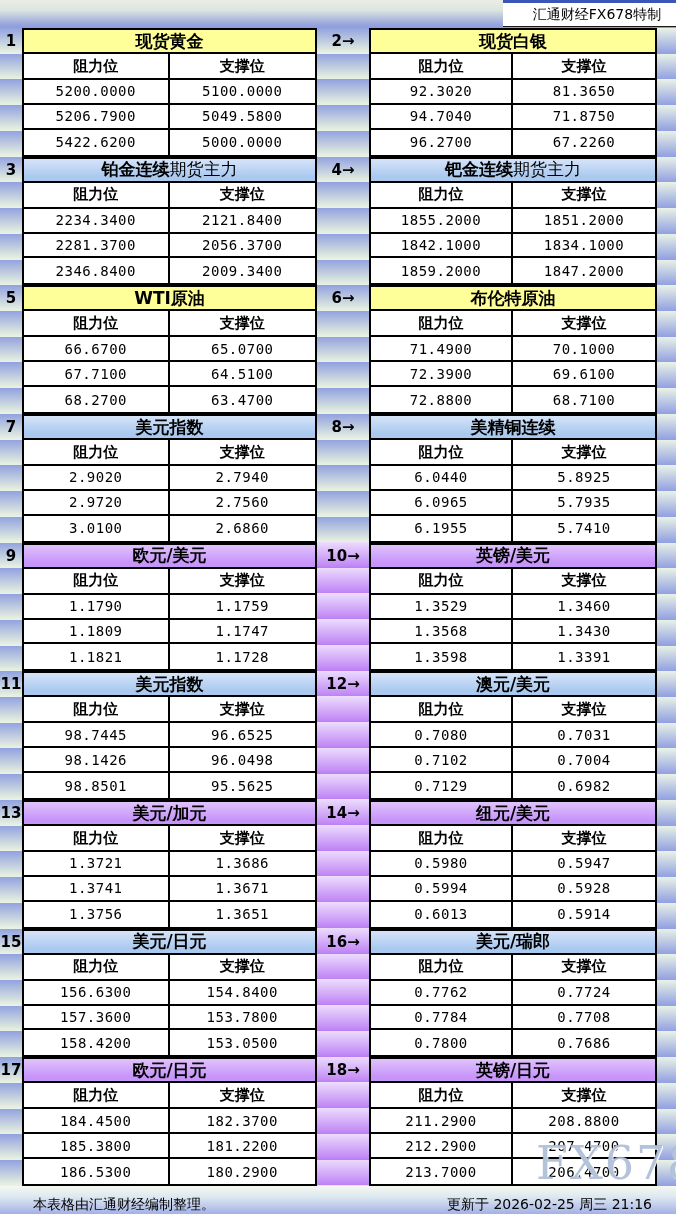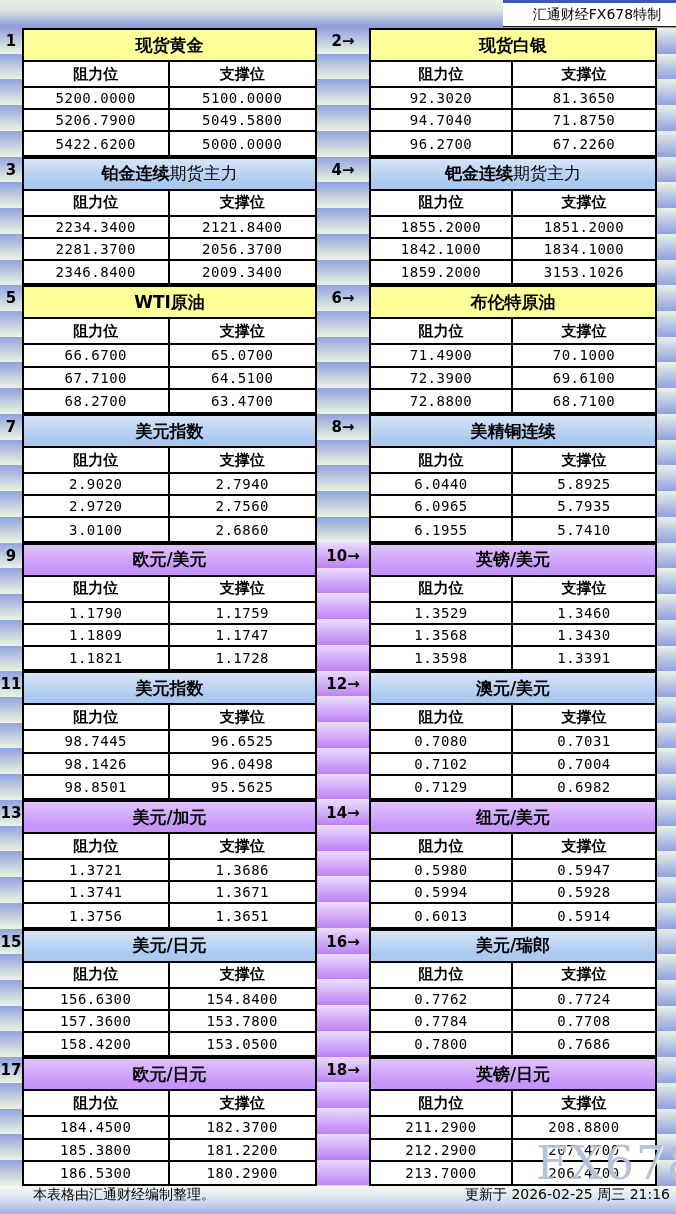--- a/index.html
+++ b/index.html
@@ -48,21 +48,21 @@
   }
   .numwrap{
     display:flex;align-items:flex-start;justify-content:center;
   }
   .numcell{
     height:26px;display:flex;align-items:center;justify-content:center;
     font-weight:bold;font-size:15px;letter-spacing:0;
   }
   .panel{display:flex;flex-direction:column;}
   .ptitle{
-    height:34px;box-sizing:border-box;border:2px solid #000;
+    height:26px;box-sizing:border-box;border:2px solid #000;
     display:flex;align-items:center;justify-content:center;
     font-size:17px;font-weight:bold;line-height:1;text-align:center;
   }
   .ptitle .trest{font-weight:normal;}
   .theme-yellow .ptitle{background:#ffff99;}
   .theme-blue   .ptitle{background:linear-gradient(180deg,#d6e4f8 0%,#aac9ef 80%);}
   .theme-purple .ptitle{background:linear-gradient(180deg,#e0c3fc 0%,#c795fa 80%);}
   .tbl{
     flex:1;box-sizing:border-box;background:#ffffff;
     border:2px solid #000;border-top:none;
@@ -73,22 +73,22 @@
     border-bottom:2px solid #000;font-size:15px;
   }
   .cell.col1{border-right:2px solid #000;}
   .cell.lastrow{border-bottom:none;text-align:right;}
   .cell.hdr{font-weight:bold;}
   .cell.val{font-family:"DejaVu Sans Mono", monospace;font-size:14px;letter-spacing:0.5px;}
   
   .bottom-bar{
     position:absolute;left:0;top:1186px;width:676px;height:28px;box-sizing:border-box;
     background:linear-gradient(180deg,#f4f8f0 0%,#dde7f0 40%,#a3b1e6 100%);
-    display:flex;align-items:flex-start;justify-content:space-between;
-    padding:0 6px 0 33px;font-size:14px;
+    display:flex;align-items:flex-end;justify-content:space-between;
+    padding:0 24px 0 33px;font-size:14px;
   }
   .watermark{
     position:absolute;left:536px;top:1140px;z-index:6;
     font-family:"DejaVu Serif", serif;
     font-size:46px;line-height:1;letter-spacing:2px;
     color:rgba(168,184,212,0.85);
     text-shadow:1px 1px 0 rgba(255,255,255,0.9);
     pointer-events:none;
   }
 </style>
@@ -171,21 +171,21 @@
         <span class="trest">期货主力</span>
       </div>
       <div class="tbl">
         <div class="cell hdr col1">阻力位</div>
         <div class="cell hdr">支撑位</div>
         <div class="cell val col1">1855.2000</div>
         <div class="cell val">1851.2000</div>
         <div class="cell val col1">1842.1000</div>
         <div class="cell val">1834.1000</div>
         <div class="cell val col1 lastrow">1859.2000</div>
-        <div class="cell val lastrow">3153.1026</div>
+        <div class="cell val lastrow">1847.2000</div>
       </div>
     </div>
     <div></div>
     <div class="numwrap">
       <div class="numcell">5</div>
     </div>
     <div class="panel theme-yellow">
       <div class="ptitle">
         <span class="tbold">WTI原油</span>
       </div>

